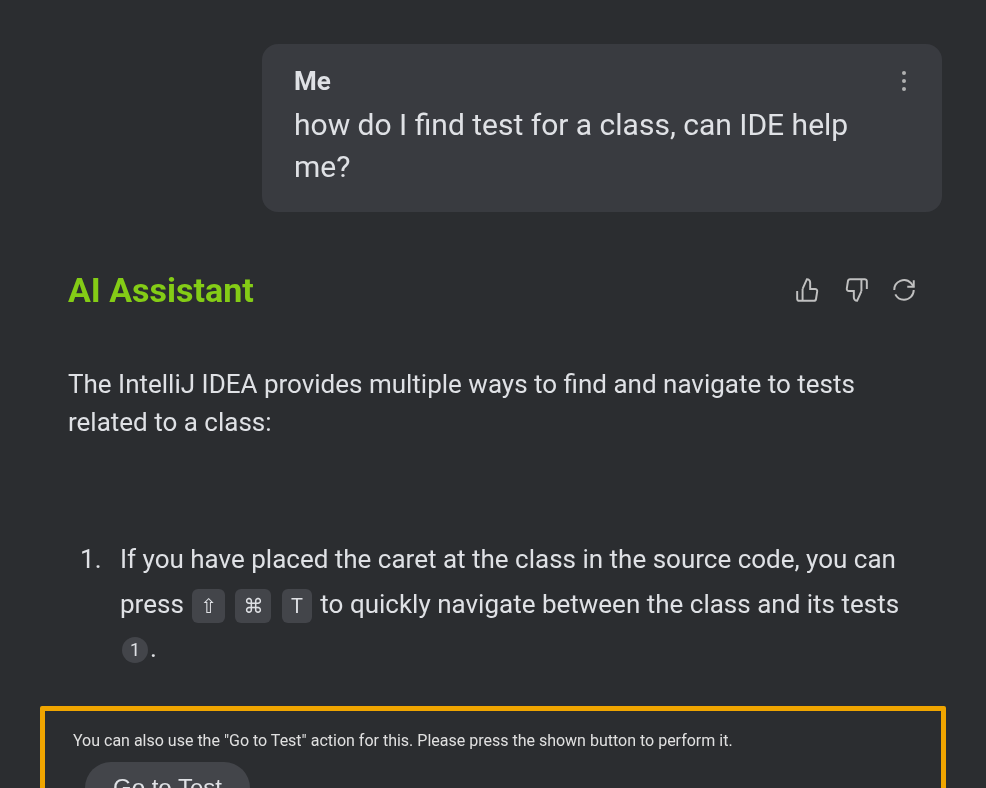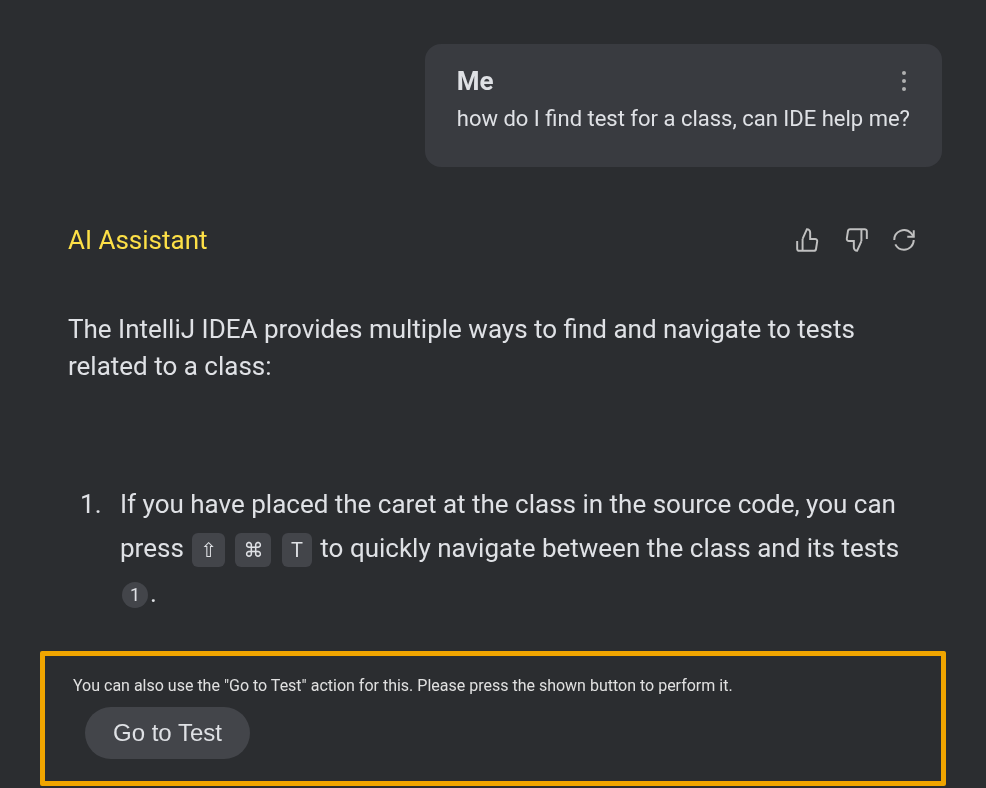--- a/index.html
+++ b/index.html
@@ -18,21 +18,21 @@
     .container {
       padding: 44px 44px 0 44px;
       display: flex;
       flex-direction: column;
       height: 100%;
     }
     .user-message {
       align-self: flex-end;
       background-color: #393b40;
       border-radius: 16px;
-      padding: 22px 32px 32px 32px;
+      padding: 22px 32px 24px 32px;
       margin-right: 0;
       max-width: 680px;
       position: relative;
     }
     .user-message-header {
       display: flex;
       justify-content: space-between;
       align-items: center;
       margin-bottom: 8px;
     }
@@ -48,38 +48,38 @@
       gap: 4px;
       padding: 4px;
     }
     .kebab-dot {
       width: 4px;
       height: 4px;
       background-color: #b0b0b0;
       border-radius: 50%;
     }
     .user-text {
-      font-size: 22px;
+      font-size: 30px;
       line-height: 1.4;
       color: #dfe1e5;
     }
     .assistant-section {
       margin-top: 58px;
       padding: 0 24px;
     }
     .assistant-header {
       display: flex;
       justify-content: space-between;
       align-items: center;
       margin-bottom: 56px;
     }
     .assistant-label {
-      font-weight: 400;
-      font-size: 26px;
-      color: #fde047;
+      font-weight: 700;
+      font-size: 34px;
+      color: #84cc16;
     }
     .assistant-actions {
       display: flex;
       gap: 20px;
       align-items: center;
     }
     .action-icon {
       width: 28px;
       height: 28px;
       cursor: pointer;

